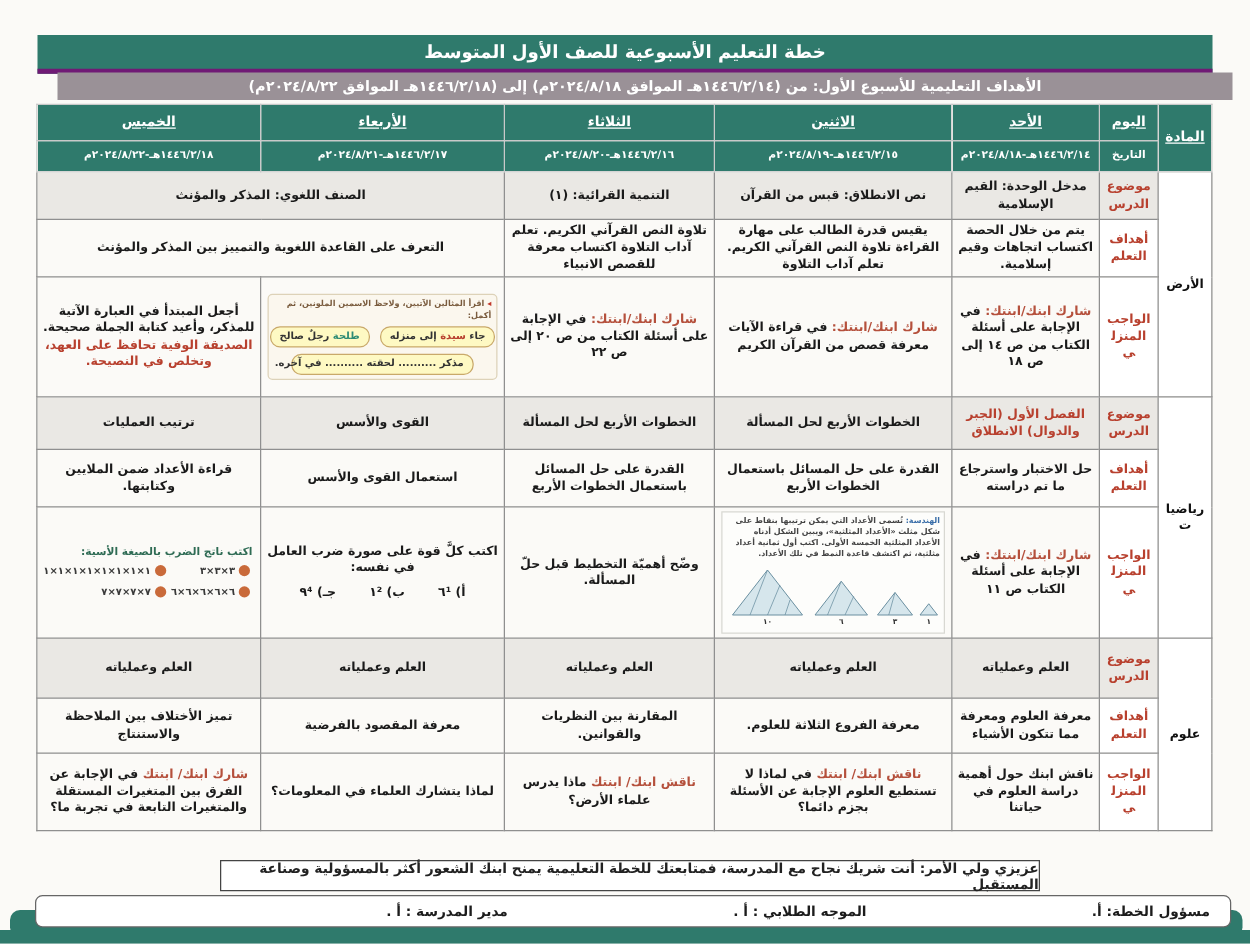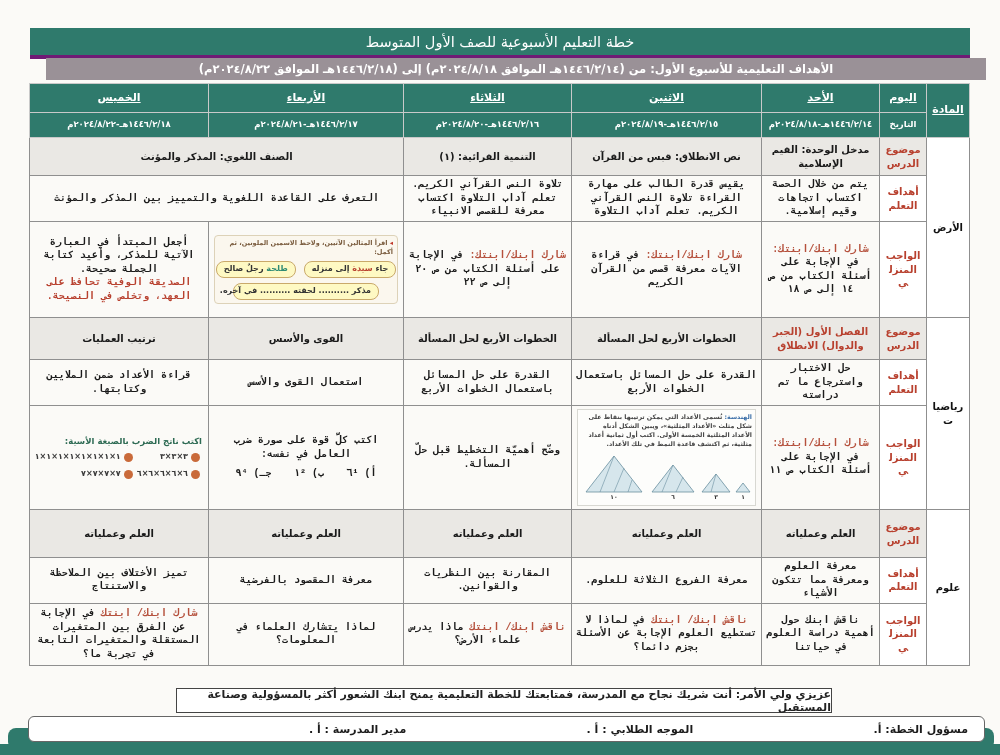--- a/index.html
+++ b/index.html
@@ -6,21 +6,21 @@
   .page{
     position:relative;width:1000px;height:755px;overflow:hidden;
     background:#fbfaf7;font-family:"DejaVu Sans",sans-serif;direction:rtl;
     color:#1a1a1a;
   }
   
   .title-bar{
     position:absolute;top:28px;right:30px;width:940px;height:27px;
     background:#2f7a6c;border-bottom:4px solid #701a75;
     display:flex;align-items:center;justify-content:center;
-    color:#fff;font-weight:normal;font-size:14.5px;
+    color:#fff;font-weight:bold;font-size:14.5px;
   }
   .subtitle-bar{
     position:absolute;top:58px;right:14px;width:940px;height:22px;
     background:#9a9197;
     display:flex;align-items:center;justify-content:center;
     color:#fff;font-weight:bold;font-size:11.5px;
   }
   
   .plan-table-wrap{position:absolute;top:83px;right:30px;width:940px;}
   table.plan{border-collapse:collapse;table-layout:fixed;width:940px;direction:rtl;}
@@ -34,42 +34,42 @@
   .subject-cell{background:#fff;font-size:13px;font-weight:bold;color:#111;}
   .rlabel{color:#b8402e;font-size:9.5px;background:#fff;}
   .topic-bg{background:#eae8e4;}
   .red{color:#b5503c;}
   .redtext{color:#b8402e;}
   .green{color:#2e8b74;}
   .blue{color:#3a6ea8;}
   tr.r-a-topic{height:38px;} tr.r-a-obj{height:46px;} tr.r-a-hw{height:96px;}
   tr.r-m-topic{height:42px;} tr.r-m-obj{height:46px;} tr.r-m-hw{height:90px;}
   tr.r-s-topic{height:48px;} tr.r-s-obj{height:44px;} tr.r-s-hw{height:62px;}
-  td.small{font-size:9.5px;font-family:Liberation Mono, monospace;}
+  td.small{font-size:9.5px;}
   
   .ex-box{
     background:#fbf7ee;border:1px solid #ddd2b8;border-radius:4px;
     padding:3px 4px;margin:1px;text-align:right;
   }
   .ex-instr{font-size:6.5px;color:#7a5c3e;font-weight:bold;margin-bottom:4px;}
   .ex-instr .bullet{color:#c0392b;}
   .ex-row{display:flex;justify-content:center;gap:8px;margin-bottom:5px;}
   .ex-pill{
     background:#fef9c3;border:1px solid #c9a96a;border-radius:8px;
     font-size:8px;font-weight:bold;padding:2px 7px;white-space:nowrap;color:#333;
   }
   .ex-pill.wide{display:block;margin:0 14px;text-align:center;}
   
   .geo-box{background:#fdfdfb;border:1px solid #d8d8d2;padding:2px 3px;margin:1px;text-align:right;}
   .geo-text{font-size:6.3px;font-weight:bold;color:#444;line-height:1.45;}
   .geo-tris{text-align:center;margin-top:1px;}
   
   .exp-title{color:#2e6b54;font-size:8.5px;font-weight:bold;text-align:right;margin:1px 2px 4px;}
   .exp-grid{display:grid;grid-template-columns:1fr 1fr;gap:6px 4px;padding:0 4px;}
-  .exp-item{display:flex;align-items:center;gap:3px;justify-content:flex-start;font-size:8px;color:#3a3a3a;}
+  .exp-item{display:flex;align-items:flex-start;gap:3px;justify-content:flex-start;font-size:8px;color:#3a3a3a;}
   .circ{width:9px;height:9px;border-radius:50%;background:#c96a3a;flex:0 0 auto;display:inline-block;}
   
   .note-box{
     position:absolute;top:688px;right:168px;width:654px;height:23px;
     background:#fff;border:1.5px solid #444;
     display:flex;align-items:center;justify-content:center;
     font-size:11px;font-weight:bold;color:#222;
   }
   .footer-shadow{position:absolute;top:728px;left:8px;width:986px;height:22px;background:#2f7a6c;border-radius:8px;}
   .bottom-strip{position:absolute;top:744px;left:0;width:1000px;height:11px;background:#2f7a6c;}

